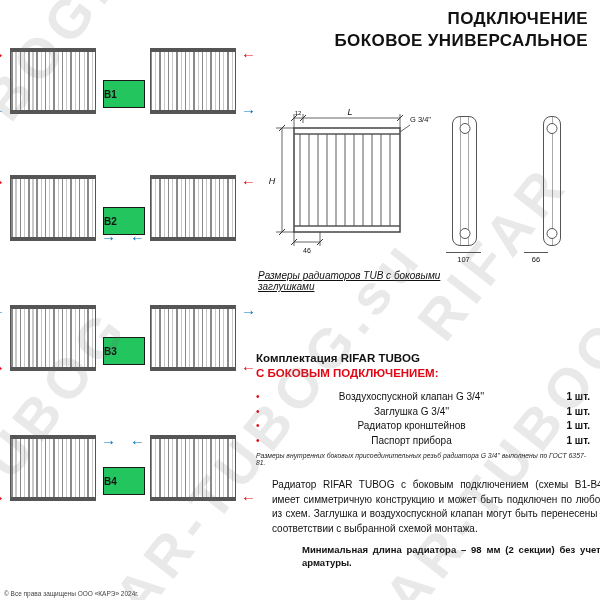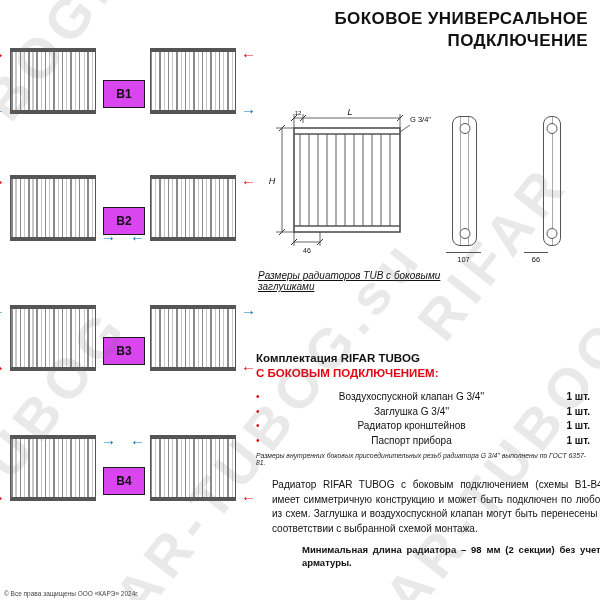--- a/index.html
+++ b/index.html
@@ -9,22 +9,22 @@
   .title{position:absolute;top:8px;right:12px;text-align:right;font-weight:bold;
          font-size:17px;line-height:1.3;letter-spacing:.4px;z-index:2;}
   
   .scheme-row{position:absolute;left:0;width:262px;height:114px;z-index:2;}
   .rad{position:absolute;top:8px;width:84px;height:58px;border:1px solid #555;
        border-top:4px solid #555;border-bottom:4px solid #555;
        background:repeating-linear-gradient(90deg,#8a8a8a 0 1.5px,#fff 1.5px 4.5px,#c8c8c8 4.5px 5.5px,#fff 5.5px 8.5px);}
   .rad.v1{left:10px}
   .rad.v2{left:150px}
   .labelbox{position:absolute;left:103px;top:40px;width:40px;height:26px;border:1.5px solid #1a1a1a;
-            background:#d946ef;display:flex;align-items:center;justify-content:center;
-            font-weight:bold;font-size:12px;}
+            background:#22c55e;display:flex;align-items:center;justify-content:flex-start;
+            font-weight:bold;font-size:10px;}
   .arr{position:absolute;font-size:15px;font-weight:bold;line-height:14px;}
   .arr.tl{top:-6px;left:-21px}
   .arr.bl{bottom:-6px;left:-21px}
   .arr.tr{top:-6px;right:-21px}
   .arr.br{bottom:-6px;right:-21px}
   
   .tech{position:absolute;left:258px;top:106px;z-index:2;}
   .caption{position:absolute;left:258px;top:270px;width:200px;font-size:10px;
            font-style:italic;z-index:2;text-decoration:underline;}
   .sideview{position:absolute;top:116px;height:128px;border:1.5px solid #555;border-radius:8px;
@@ -67,22 +67,22 @@
 
 <div class="page">
 
   <div class="wm" style="left:-30px;top:470px;">TUBOG</div>
   <div class="wm" style="left:60px;top:660px;">RIFAR-TUBOG.su</div>
   <div class="wm" style="left:330px;top:660px;">RIFAR-TUBOG.su</div>
   <div class="wm" style="left:-200px;top:330px;">RIFAR-TUBOG.su</div>
   <div class="wm" style="left:430px;top:300px;">RIFAR</div>
 
   <div class="title">
+    <div>ПОДКЛЮЧЕНИЕ</div>
     <div>БОКОВОЕ УНИВЕРСАЛЬНОЕ</div>
-    <div>ПОДКЛЮЧЕНИЕ</div>
   </div>
 
   <div class="scheme-row" style="top:40px;">
     <div class="rad v1">
         <span class="arr tl" style="color: rgb(227, 6, 19);">→</span>
         <span class="arr bl" style="color: rgb(0, 114, 188);">←</span>
       </div>
     <div class="labelbox">
         <span>В1</span>
       </div>

